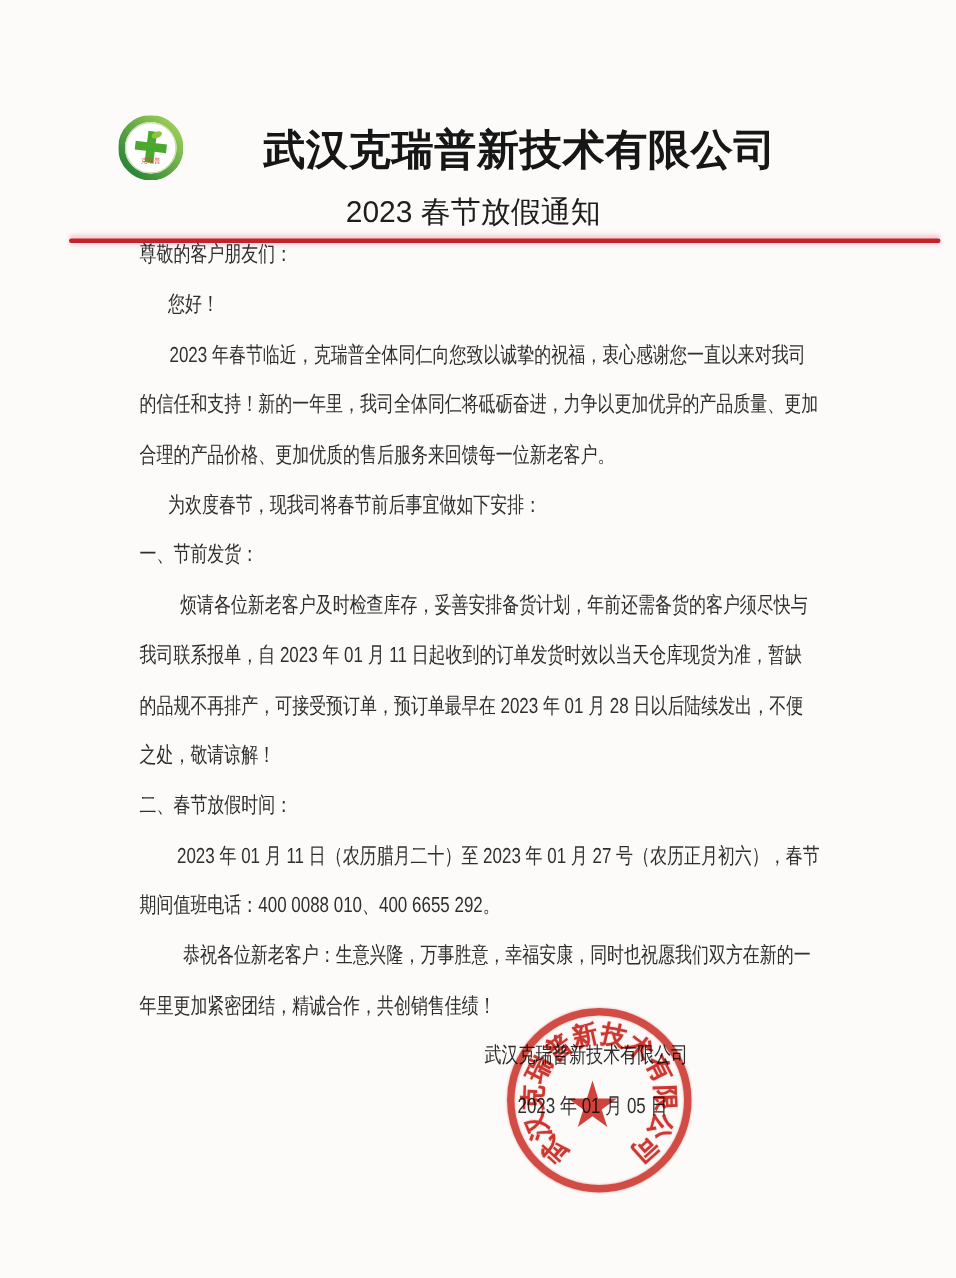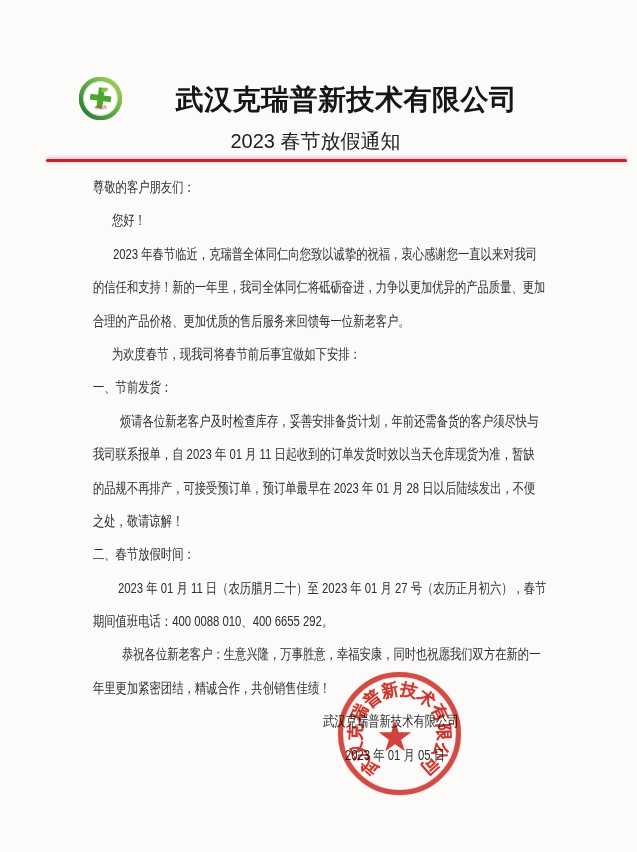--- a/index.html
+++ b/index.html
@@ -35,21 +35,21 @@
     white-space: nowrap;
   }
   .red-rule {
     position: absolute; left: 46px; top: 159px;
     width: 581px; height: 3px;
     border-radius: 2px;
     box-shadow: 0 -2px 3px rgba(230,120,140,0.45), 0 2px 3px rgba(230,120,140,0.25);
   }
   
   .doc-body {
-    position: absolute; left: 93px; top: 171px; width: 500px;
+    position: absolute; left: 93px; top: 154px; width: 500px;
   }
   .line {
     height: 33.4px; line-height: 33.4px;
     font-size: 14.5px; color: #2e2e2e;
     white-space: nowrap;
     transform: scaleX(0.78);
     transform-origin: 0 50%;
   }
   
   .stamp {

